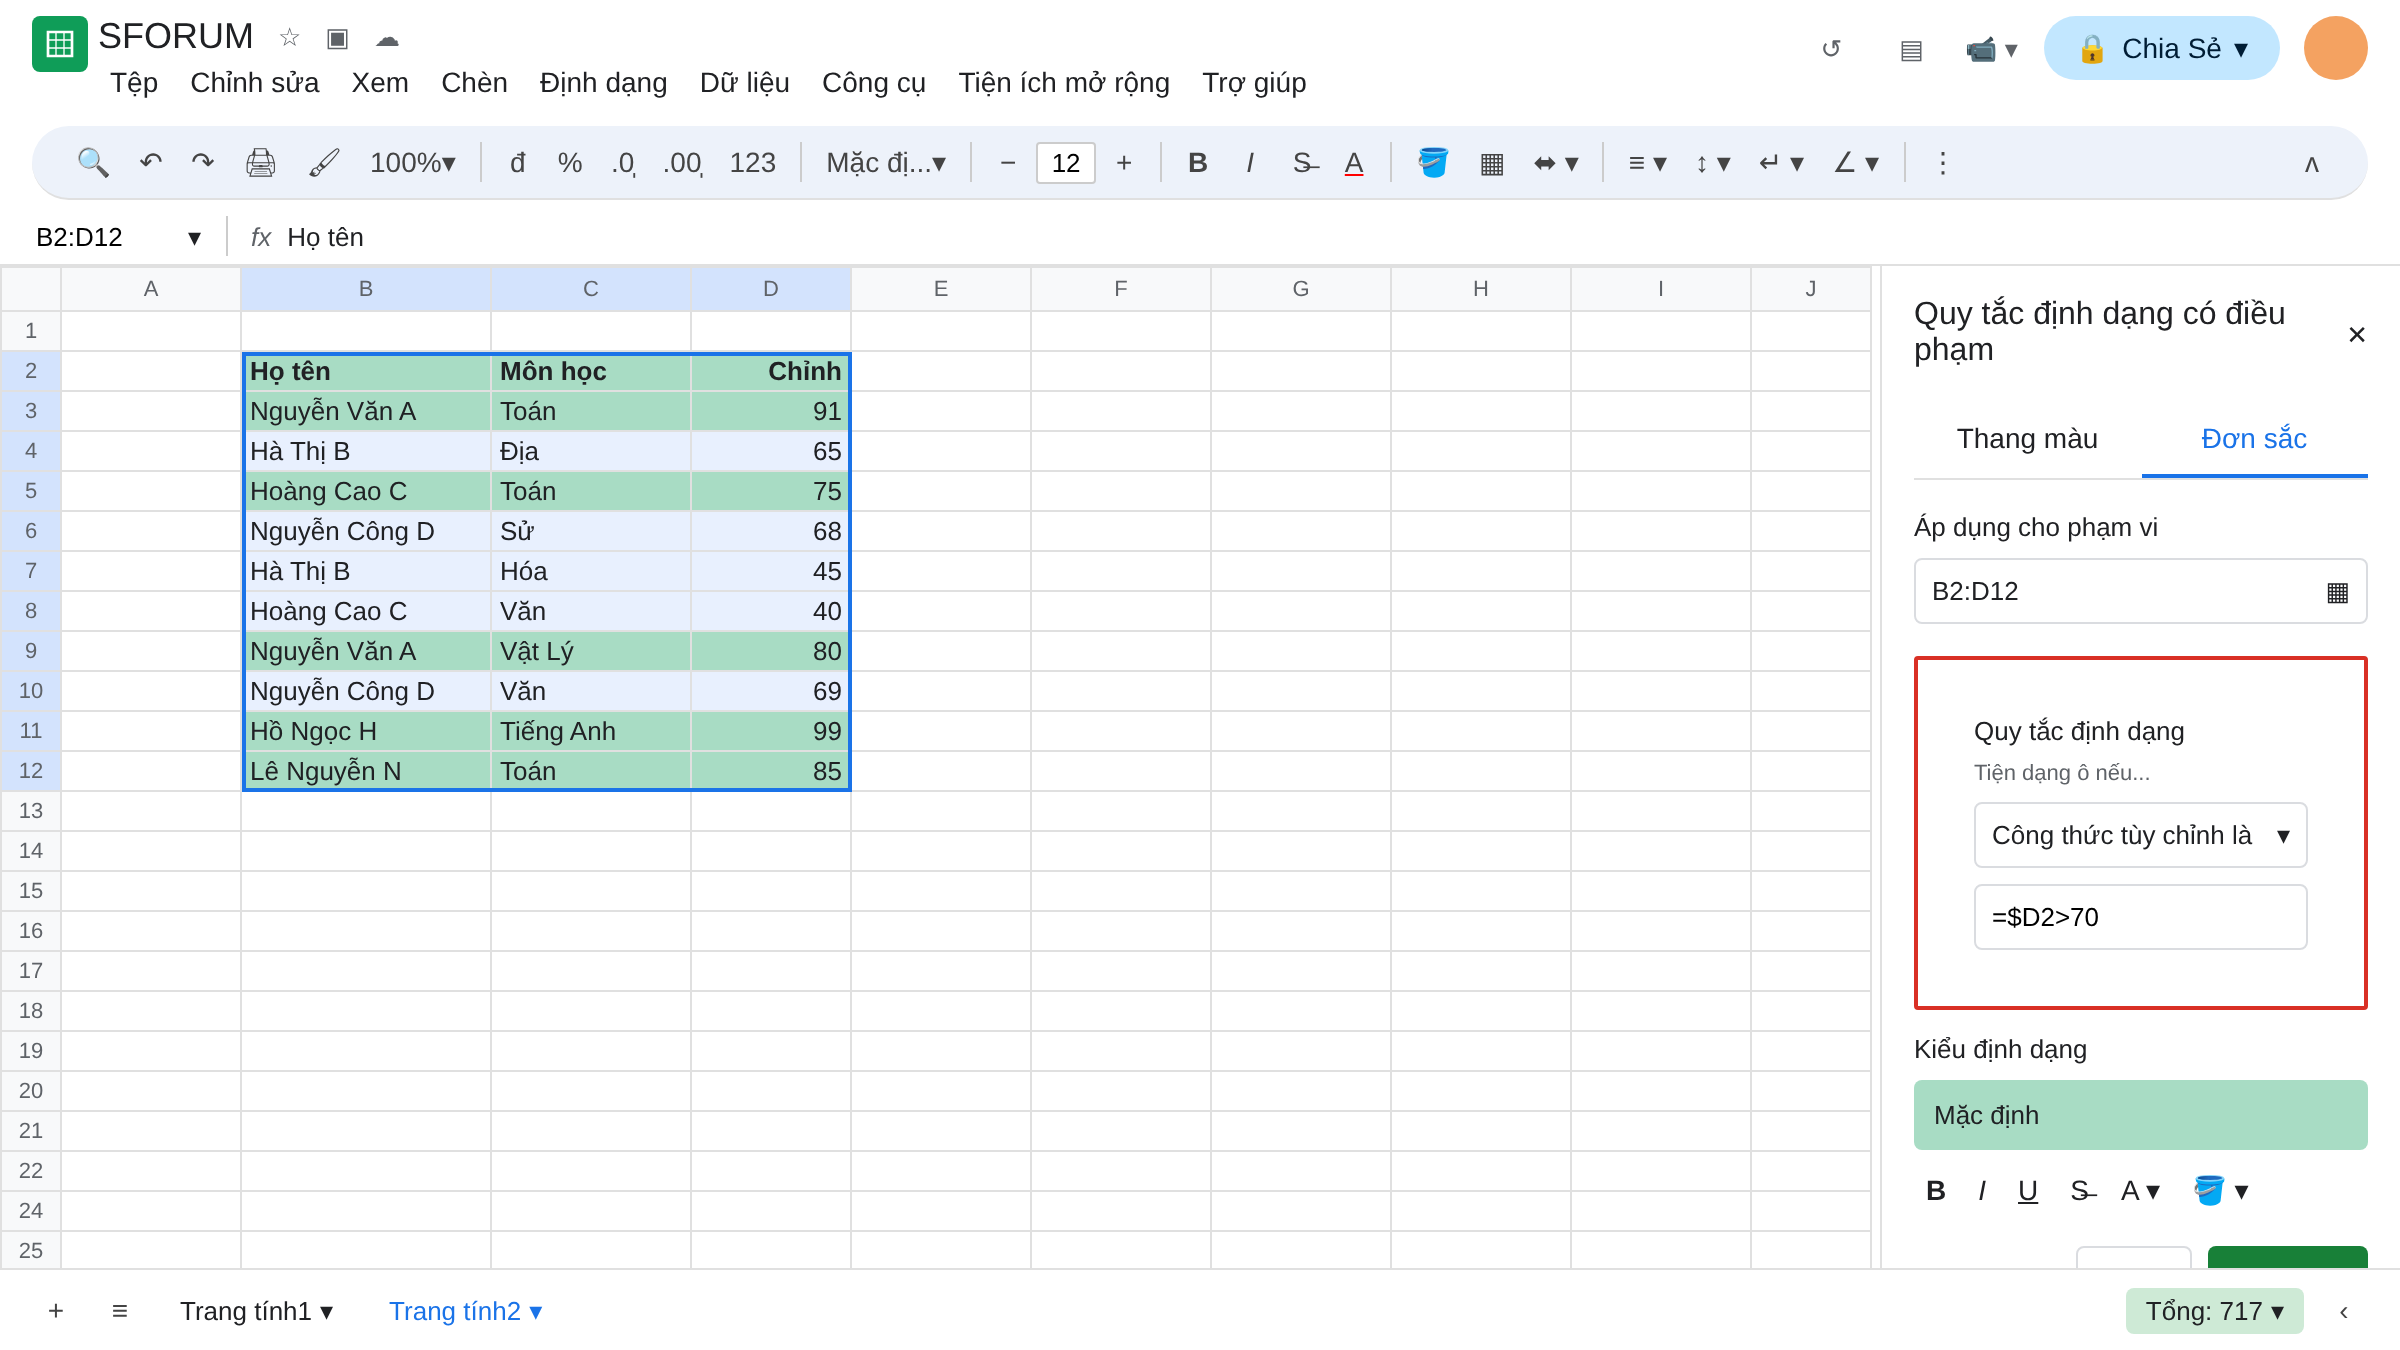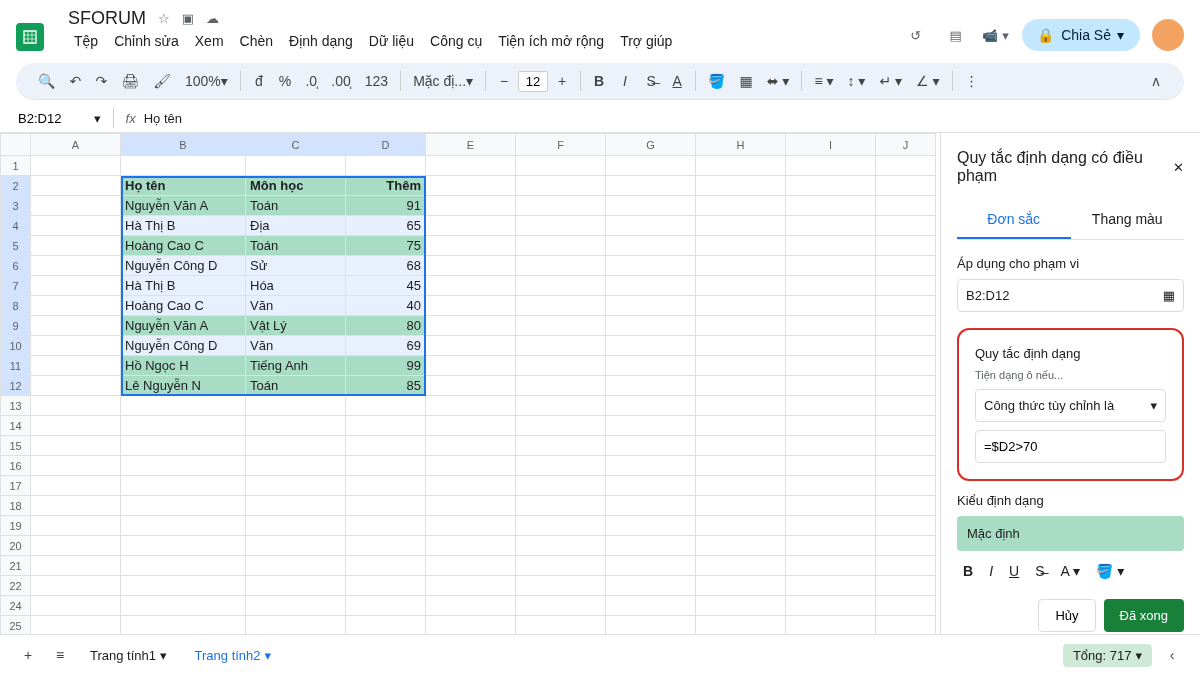--- a/index.html
+++ b/index.html
@@ -1,17 +1,17 @@
 <!DOCTYPE html>
 <html><head>
 <meta charset="utf-8">
 <style>
 *{box-sizing:border-box;margin:0;padding:0;font-family:Arial,sans-serif}
 body{background:#fff;width:1200px;height:675px;overflow:hidden;font-size:13px;color:#202124}
-.header{display:flex;align-items:flex-end;padding:8px 16px;gap:24px}
+.header{display:flex;align-items:flex-start;padding:8px 16px;gap:5px}
 .logo{width:28px;height:28px;background:#0f9d58;border-radius:4px;display:flex;align-items:center;justify-content:center}
 .logo svg{width:16px;height:16px;fill:#fff}
 .title-area{flex:1;display:flex;flex-direction:column;gap:2px}
 .title-row{display:flex;align-items:center;gap:12px}
 .doc-title{font-size:18px;color:#202124}
 .title-icons{display:flex;gap:12px;color:#5f6368}
 .title-icons span{cursor:pointer}
 .menu-bar{display:flex;gap:4px;font-size:14px;color:#202124}
 .menu-bar span{padding:2px 6px;cursor:pointer}
 .header-right{display:flex;align-items:center;gap:12px}
@@ -41,21 +41,21 @@
 .num{text-align:right}
 .right-panel{width:260px;border-left:1px solid #e0e0e0;padding:16px;overflow:auto}
 .panel-header{display:flex;justify-content:space-between;align-items:center;margin-bottom:16px}
 .panel-title{font-size:16px}
 .tabs{display:flex;border-bottom:1px solid #e0e0e0;margin-bottom:16px}
 .tab{flex:1;text-align:center;padding:10px;font-size:14px;cursor:pointer}
 .tab.active{color:#1a73e8;border-bottom:2px solid #1a73e8;font-weight:500}
 .section{margin-bottom:16px}
 .section-label{font-size:13px;color:#202124;margin-bottom:8px}
 .range-input{display:flex;border:1px solid #dadce0;border-radius:4px;padding:8px;align-items:center;justify-content:space-between}
-.rule-box{border:2px solid #d93025;border-radius:12px;padding:16px;margin-bottom:12px}
+.rule-box{border:2px solid #d93025;border-radius:2px;padding:28px;margin-bottom:12px}
 .sub-label{font-size:11px;color:#5f6368;margin-bottom:8px}
 .dropdown{border:1px solid #dadce0;border-radius:4px;padding:8px;display:flex;justify-content:space-between;align-items:center;font-size:13px;margin-bottom:8px;cursor:pointer}
 .formula-input{border:1px solid #dadce0;border-radius:4px;padding:8px;font-size:13px;width:100%}
 .style-preview{background:#a8dcc4;padding:10px;border-radius:4px;margin-bottom:8px;font-size:13px}
 .style-btns{display:flex;gap:4px;align-items:center}
 .style-btns span{padding:4px 6px;cursor:pointer;font-size:14px}
 .action-btns{display:flex;justify-content:flex-end;gap:8px;margin-top:16px}
 .btn-cancel{padding:8px 16px;border:1px solid #dadce0;border-radius:4px;background:#fff;cursor:pointer;font-size:13px}
 .btn-done{padding:8px 16px;background:#188038;color:#ffffff;border:none;border-radius:4px;cursor:pointer;font-size:13px}
 .add-rule{color:#1a73e8;font-size:13px;cursor:pointer;margin-top:16px;display:flex;align-items:center;gap:6px}
@@ -190,21 +190,21 @@
               <td class="" style=""></td>
               <td class="" style=""></td>
               <td class="" style=""></td>
               <td class="" style=""></td>
             </tr>
             <tr>
               <th class="row-h sel-row">2</th>
               <td class="" style=""></td>
               <td class="hdr-cell" style="">Họ tên</td>
               <td class="hdr-cell" style="">Môn học</td>
-              <td class="hdr-cell num" style="">Thêm</td>
+              <td class="hdr-cell num" style="">Chỉnh</td>
               <td class="" style=""></td>
               <td class="" style=""></td>
               <td class="" style=""></td>
               <td class="" style=""></td>
               <td class="" style=""></td>
               <td class="" style=""></td>
             </tr>
             <tr>
               <th class="row-h sel-row">3</th>
               <td class="" style=""></td>
@@ -508,22 +508,22 @@
         </table>
     </div>
   </div>
 
   <div class="right-panel">
     <div class="panel-header">
       <span class="panel-title">Quy tắc định dạng có điều phạm</span>
       <span style="cursor:pointer">✕</span>
     </div>
     <div class="tabs">
+      <div class="tab">Thang màu</div>
       <div class="tab active">Đơn sắc</div>
-      <div class="tab">Thang màu</div>
     </div>
     <div class="section">
       <div class="section-label">Áp dụng cho phạm vi</div>
       <div class="range-input">
         <span>B2:D12</span>
         <span>▦</span>
       </div>
     </div>
     <div class="rule-box">
       <div class="section-label">Quy tắc định dạng</div>

